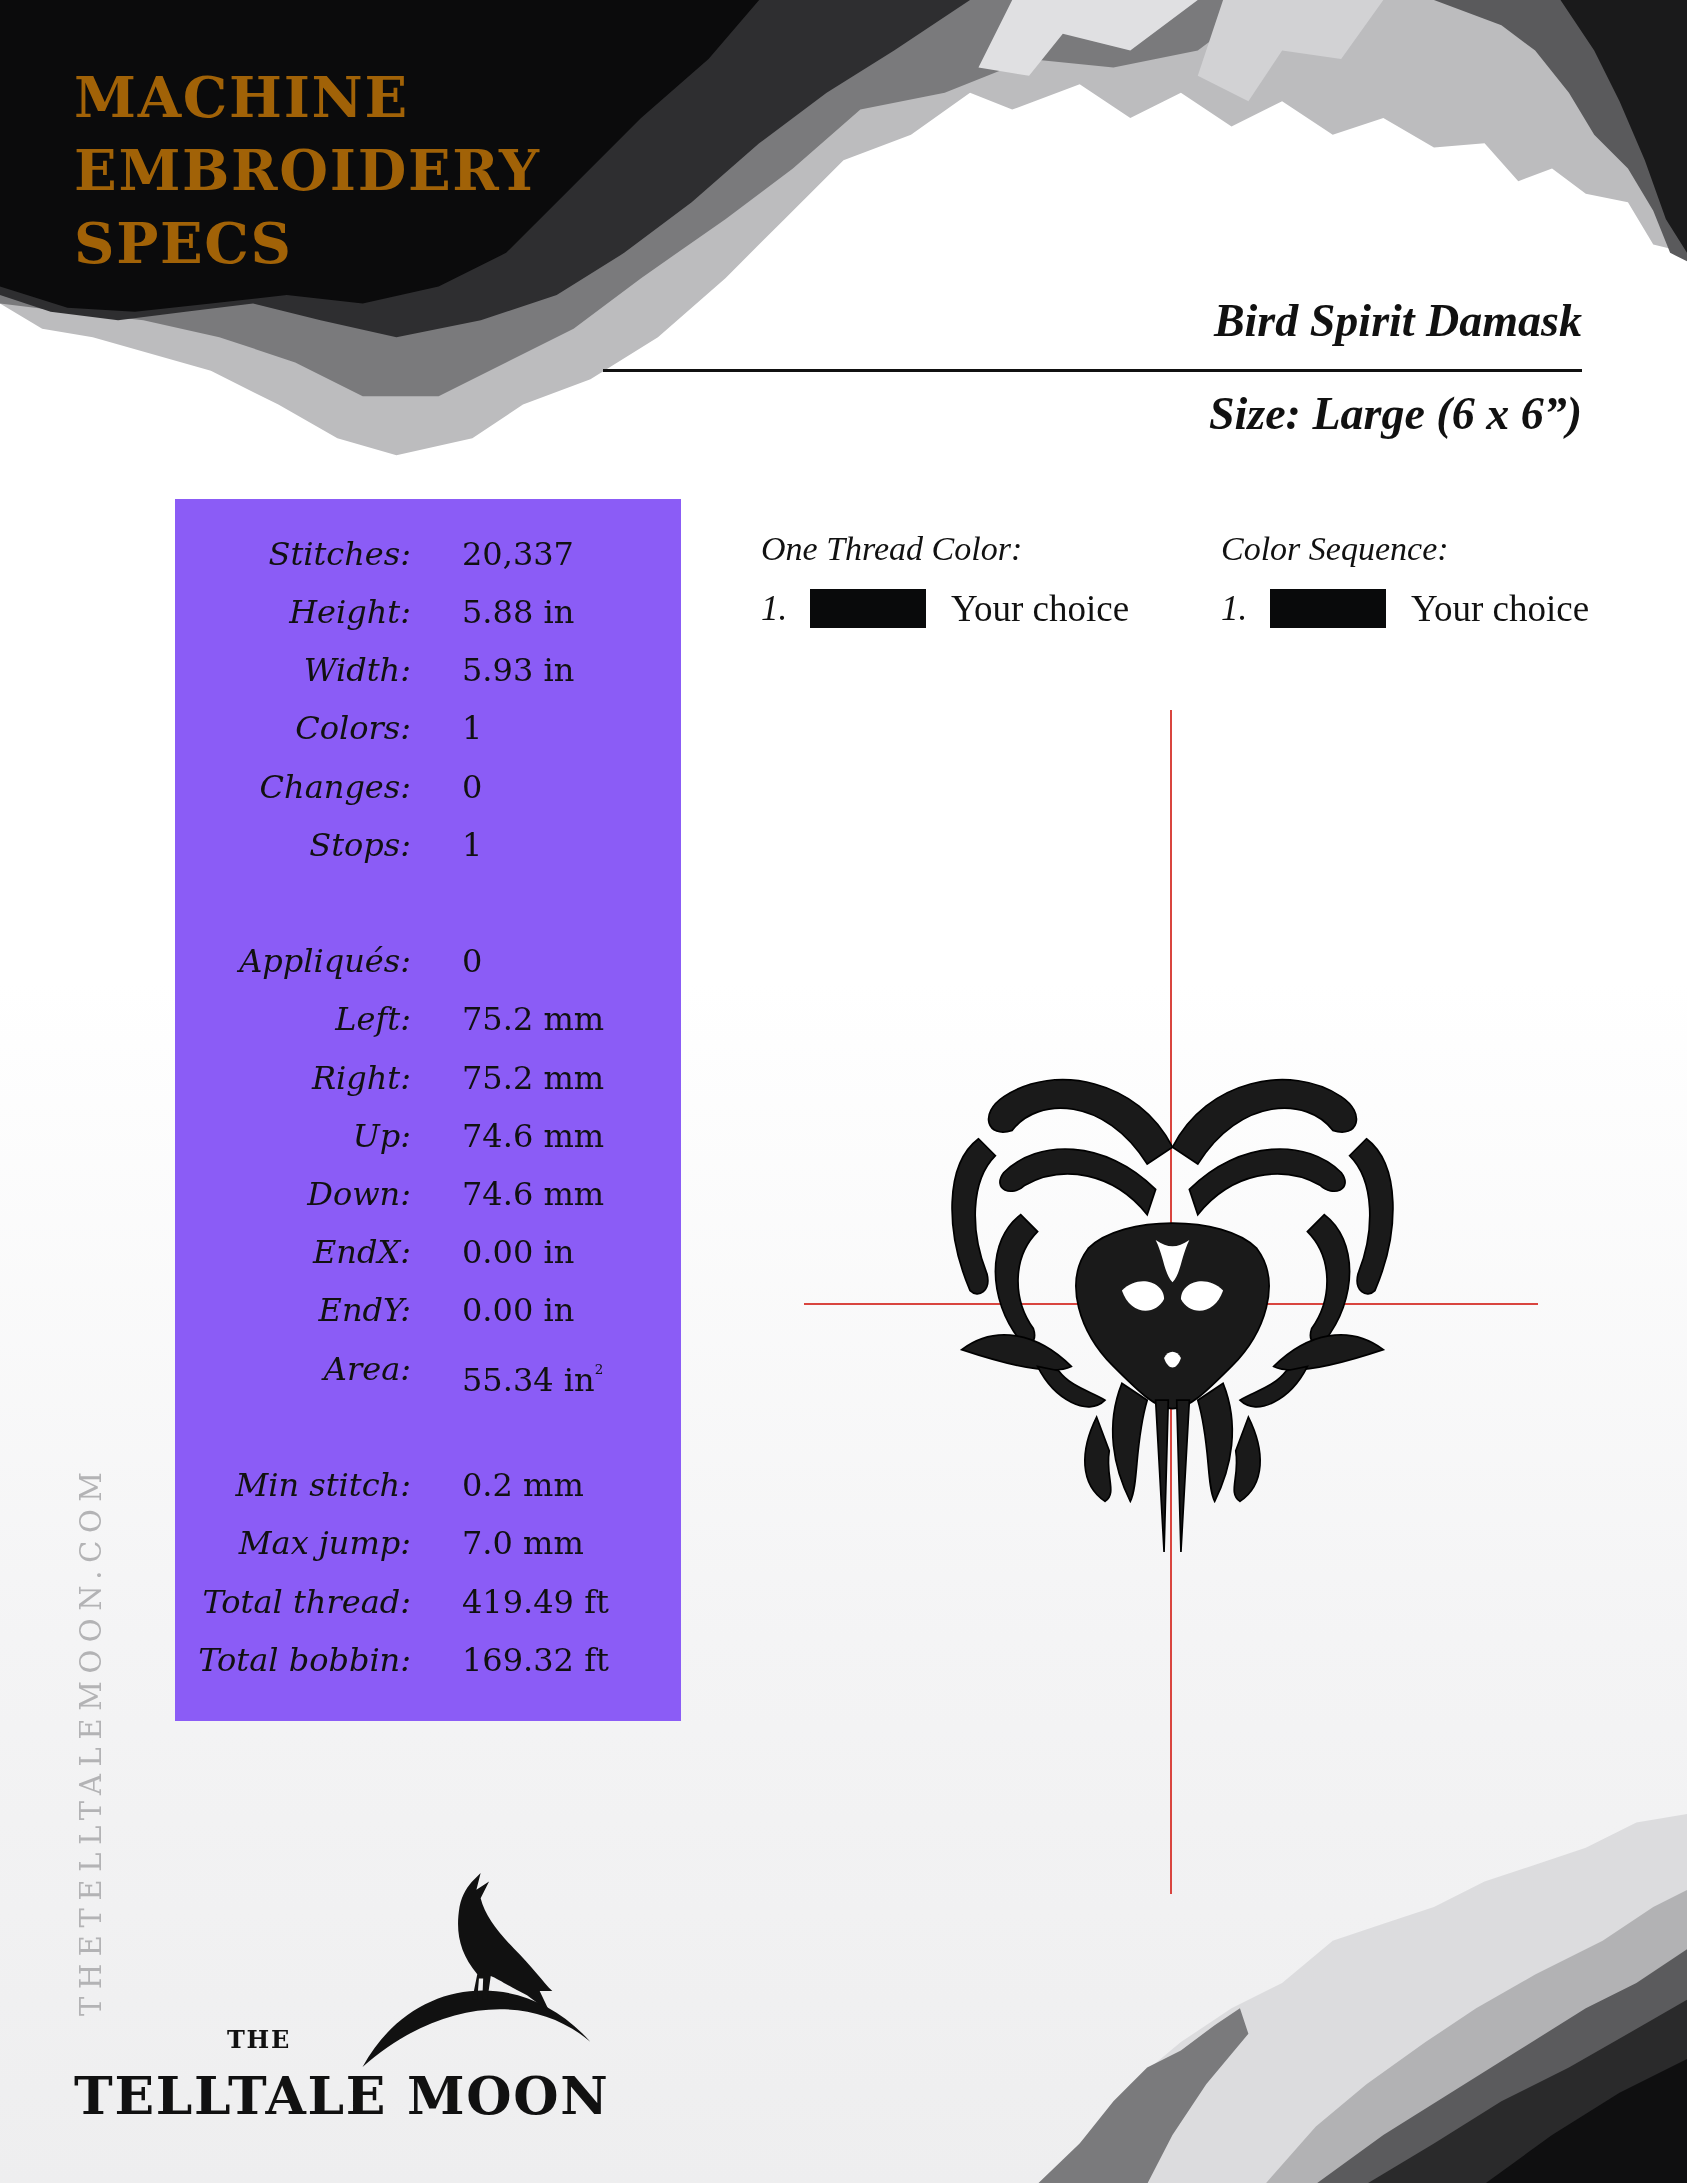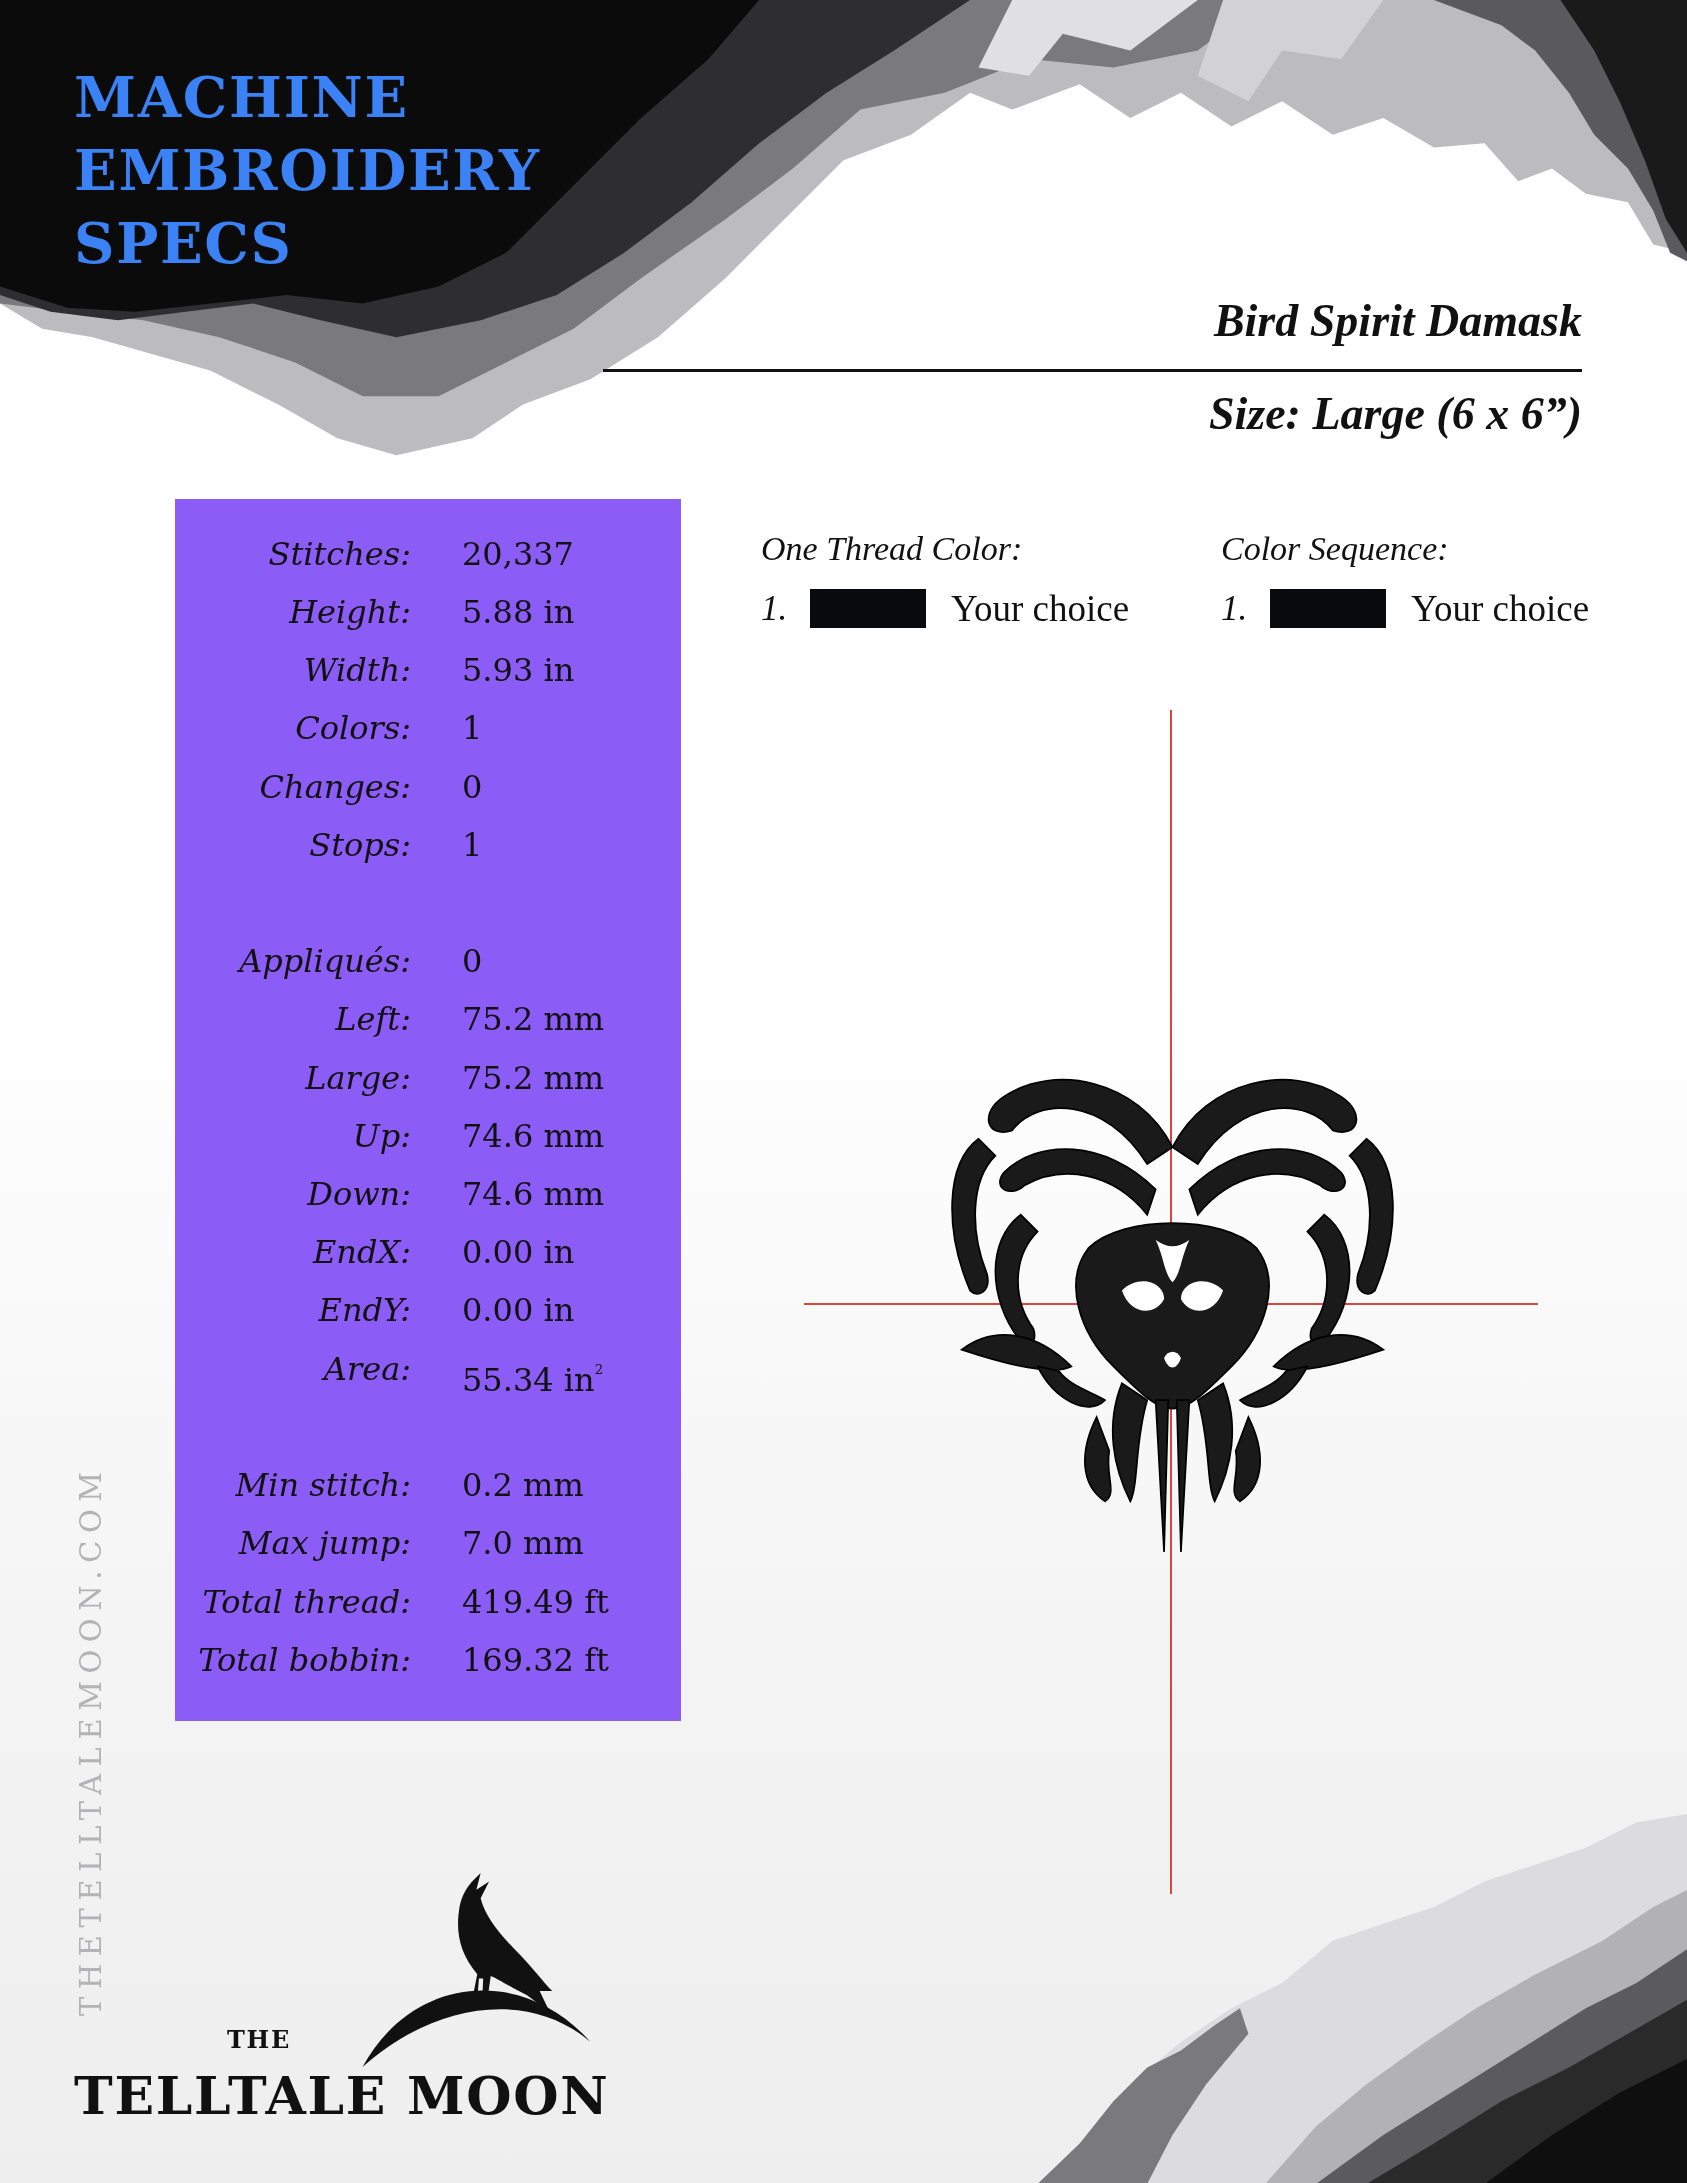--- a/index.html
+++ b/index.html
@@ -8,21 +8,21 @@
       background: linear-gradient(180deg, #ffffff 0%, #ffffff 45%, #f4f4f5 75%, #eeeeef 100%);
       font-family: "Liberation Serif", "DejaVu Serif", serif;
       color: #111;
     }
 
     
     #brush-top { position: absolute; left: 0; top: 0; width: 1687px; height: 472px; }
     #brush-bottom { position: absolute; left: 0; top: 1814px; width: 1687px; height: 370px; }
 
     .heading {
-      position: absolute; left: 74px; top: 61px; color: #3b82f6;
+      position: absolute; left: 74px; top: 61px; color: #a16207;
       font-family: "DejaVu Serif", serif; font-weight: bold;
       font-size: 56px; line-height: 73px; letter-spacing: 1.7px;
     }
     .heading div { white-space: nowrap; }
 
     .title-block { position: absolute; right: 105px; top: 291px; width: 979px; text-align: right; }
     .design-name {
       font-family: "Liberation Serif", serif; font-style: italic; font-weight: bold;
       font-size: 46px; line-height: 59px; margin: 0;
     }
@@ -130,21 +130,21 @@
     </div>
   <div class="spec-row" style="top:441px">
       <span class="spec-label">Appliqués:</span>
       <span class="spec-value">0</span>
     </div>
   <div class="spec-row" style="top:499px">
       <span class="spec-label">Left:</span>
       <span class="spec-value">75.2 mm</span>
     </div>
   <div class="spec-row" style="top:558px">
-      <span class="spec-label">Large:</span>
+      <span class="spec-label">Right:</span>
       <span class="spec-value">75.2 mm</span>
     </div>
   <div class="spec-row" style="top:616px">
       <span class="spec-label">Up:</span>
       <span class="spec-value">74.6 mm</span>
     </div>
   <div class="spec-row" style="top:674px">
       <span class="spec-label">Down:</span>
       <span class="spec-value">74.6 mm</span>
     </div>

